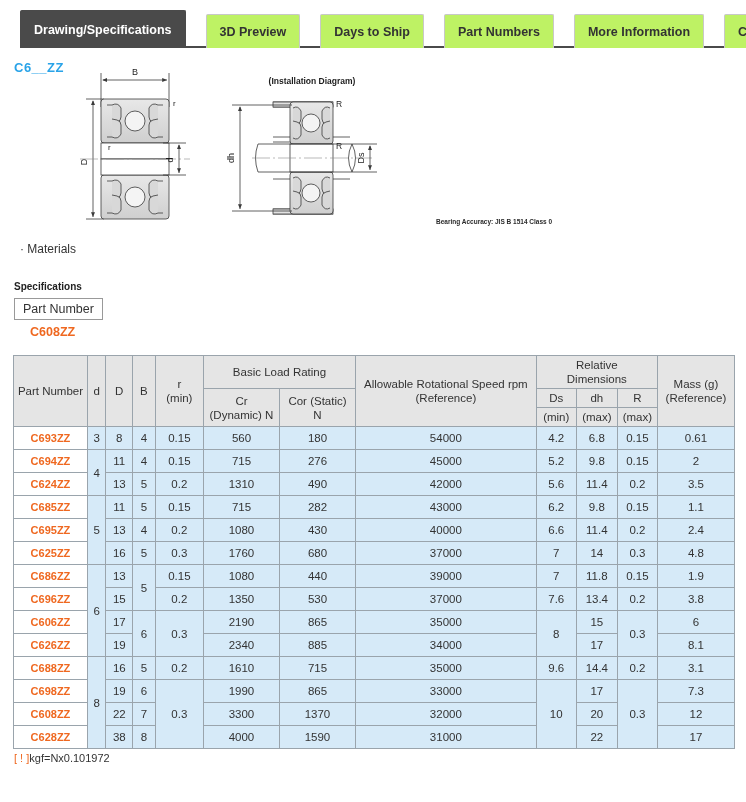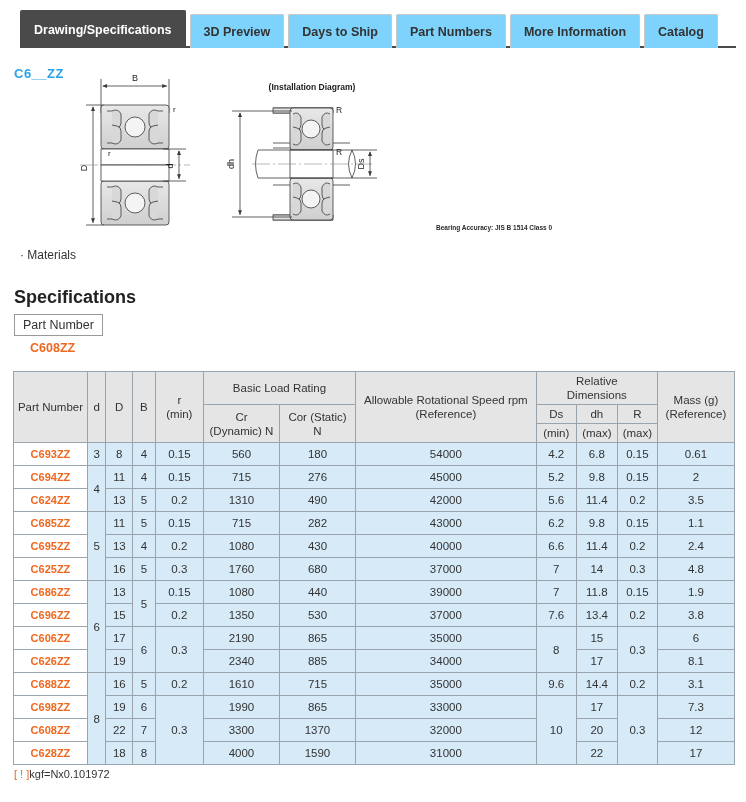--- a/index.html
+++ b/index.html
@@ -12,59 +12,59 @@
     overflow: hidden;
   }
 
   
   .tabbar {
     position: relative;
     height: 48px;
     padding: 8px 0 0 20px;
     display: flex;
     align-items: flex-end;
-    gap: 4px;
+    gap: 20px;
   }
   .tabbar::after {
     content: "";
     position: absolute;
     left: 20px; right: 10px; bottom: 0;
     height: 2px;
     background: #4a4a4a;
   }
   .tab {
     position: relative;
     z-index: 2;
     height: 34px;
     line-height: 34px;
     padding: 0 13px;
     font-size: 12.5px;
     font-weight: bold;
     color: #333333;
-    background: #7dd3fc;
+    background: #bef264;
     border: 1px solid #c8c8c8;
     border-bottom: none;
     border-radius: 2px 2px 0 0;
     white-space: nowrap;
     cursor: pointer;
   }
   .tab.active {
     background: #4a4a4a;
     color: #ffffff;
     border-color: #4a4a4a;
     height: 38px;
     line-height: 38px;
   }
 
   
   .model-title {
     color: #29a3e8;
     font-size: 13px;
     font-weight: bold;
-    margin: 18px 0 0 14px;
+    margin: 12px 0 0 14px;
     letter-spacing: .5px;
   }
 
   
   .drawing-area {
     position: relative;
     height: 175px;
     margin-top: -14px;
   }
   .drawing-area svg { display: block; }
@@ -74,21 +74,21 @@
     margin: 4px 0 0 14px;
     font-size: 12px;
     line-height: 19px;
     color: #333333;
   }
   .materials-title { margin-left: 6px; }
 
   
   .spec-title {
     margin: 22px 0 6px 14px;
-    font-size: 18px;
+    font-size: 10px;
     font-weight: bold;
     color: #222222;
   }
   .pn-box {
     display: inline-block;
     margin-left: 14px;
     padding: 3px 8px;
     border: 1px solid #999999;
     font-size: 12.5px;
     background: #ffffff;
@@ -505,21 +505,21 @@
           <td>22</td>
           <td>7</td>
           <td>3300</td>
           <td>1370</td>
           <td>32000</td>
           <td>20</td>
           <td>12</td>
         </tr>
         <tr>
           <td class="pn">C628ZZ</td>
-          <td>18</td>
+          <td>38</td>
           <td>8</td>
           <td>4000</td>
           <td>1590</td>
           <td>31000</td>
           <td>22</td>
           <td>17</td>
         </tr>
       </tbody>
 </table>
 </div>

